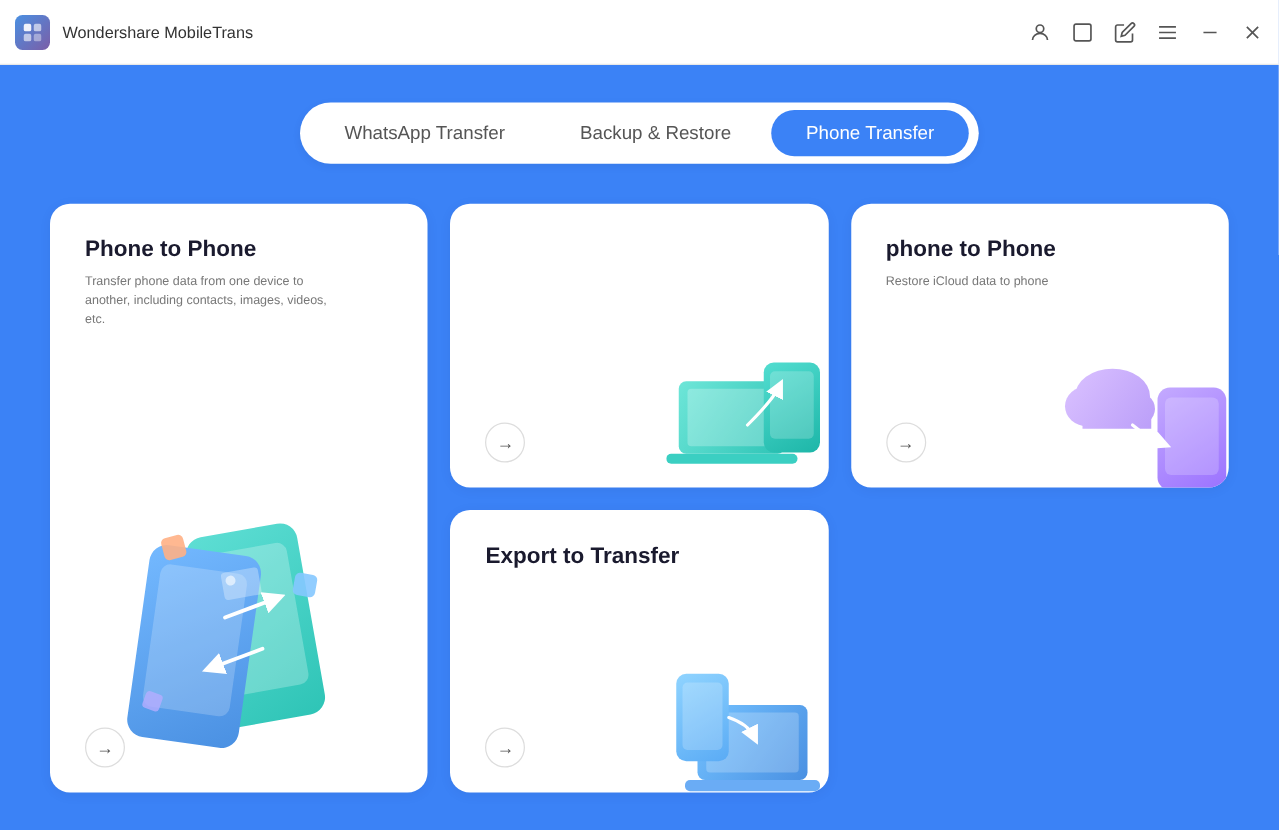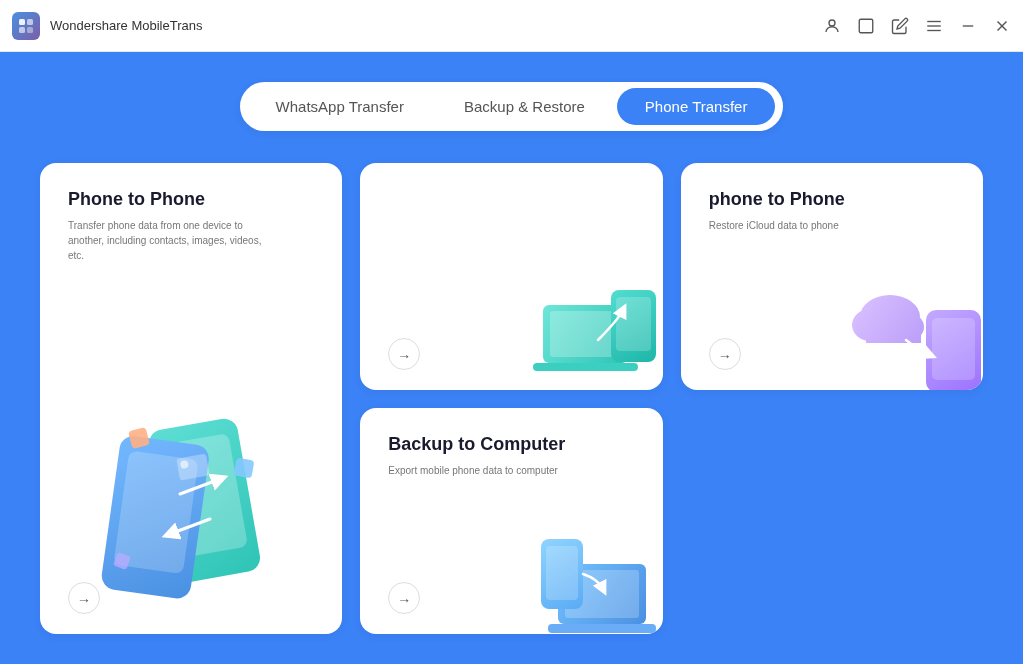--- a/index.html
+++ b/index.html
@@ -347,22 +347,21 @@
             </linearGradient>
             <marker id="arrP" markerWidth="6" markerHeight="6" refX="3" refY="3" orient="auto">
               <path d="M0,0 L0,6 L6,3 z" fill="white"></path>
             </marker>
           </defs>
         </svg>
       </div>
     </div>
 
     <div class="card">
-      <div class="card-title">Backup to Computer</div>
-      <div class="card-desc">Export mobile phone data to computer</div>
+      <div class="card-title">Export to Transfer</div>
       <div class="card-arrow">→</div>
 
       <div class="illus-export">
         <svg width="140" height="120" viewBox="0 0 140 120" fill="none" xmlns="http://www.w3.org/2000/svg">
 
           <rect x="25" y="40" width="88" height="60" rx="6" fill="url(#blueGrad2)"></rect>
           <rect x="32" y="46" width="74" height="48" rx="3" fill="rgba(255,255,255,0.22)"></rect>
           <rect x="15" y="100" width="108" height="9" rx="4" fill="#6AACF5"></rect>
 
           <rect x="8" y="15" width="42" height="70" rx="8" fill="url(#blueGrad3)"></rect>

